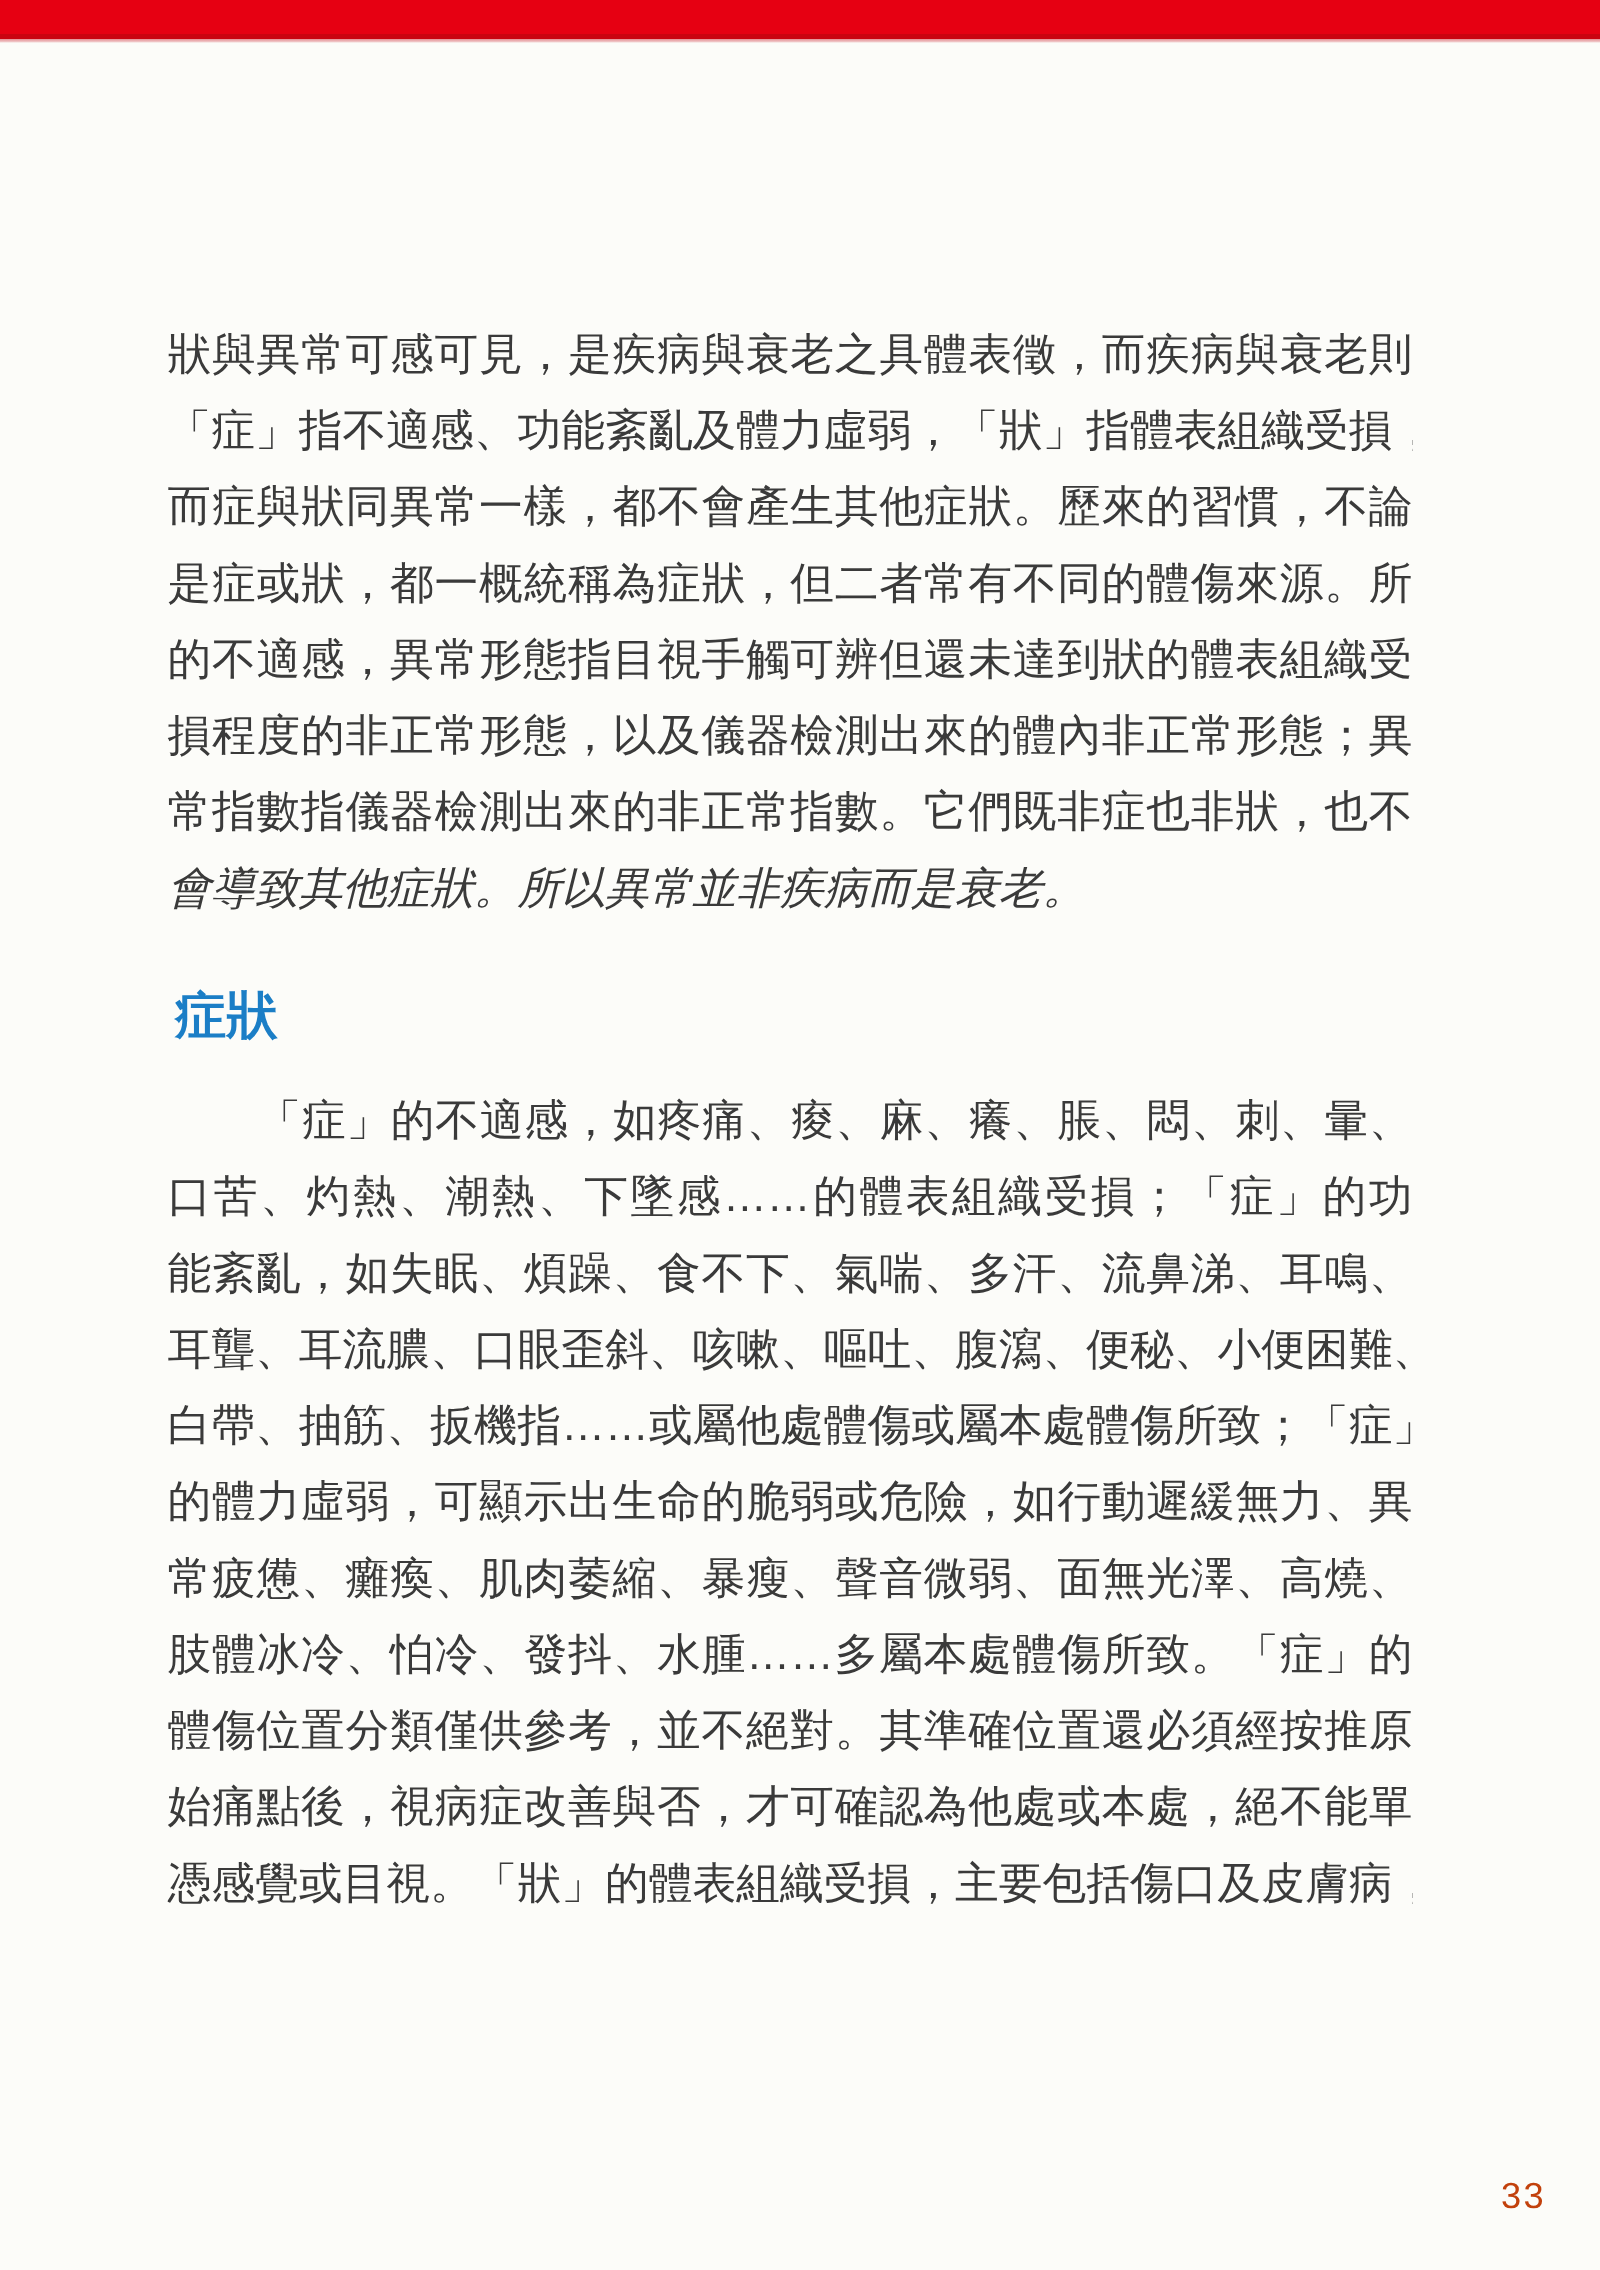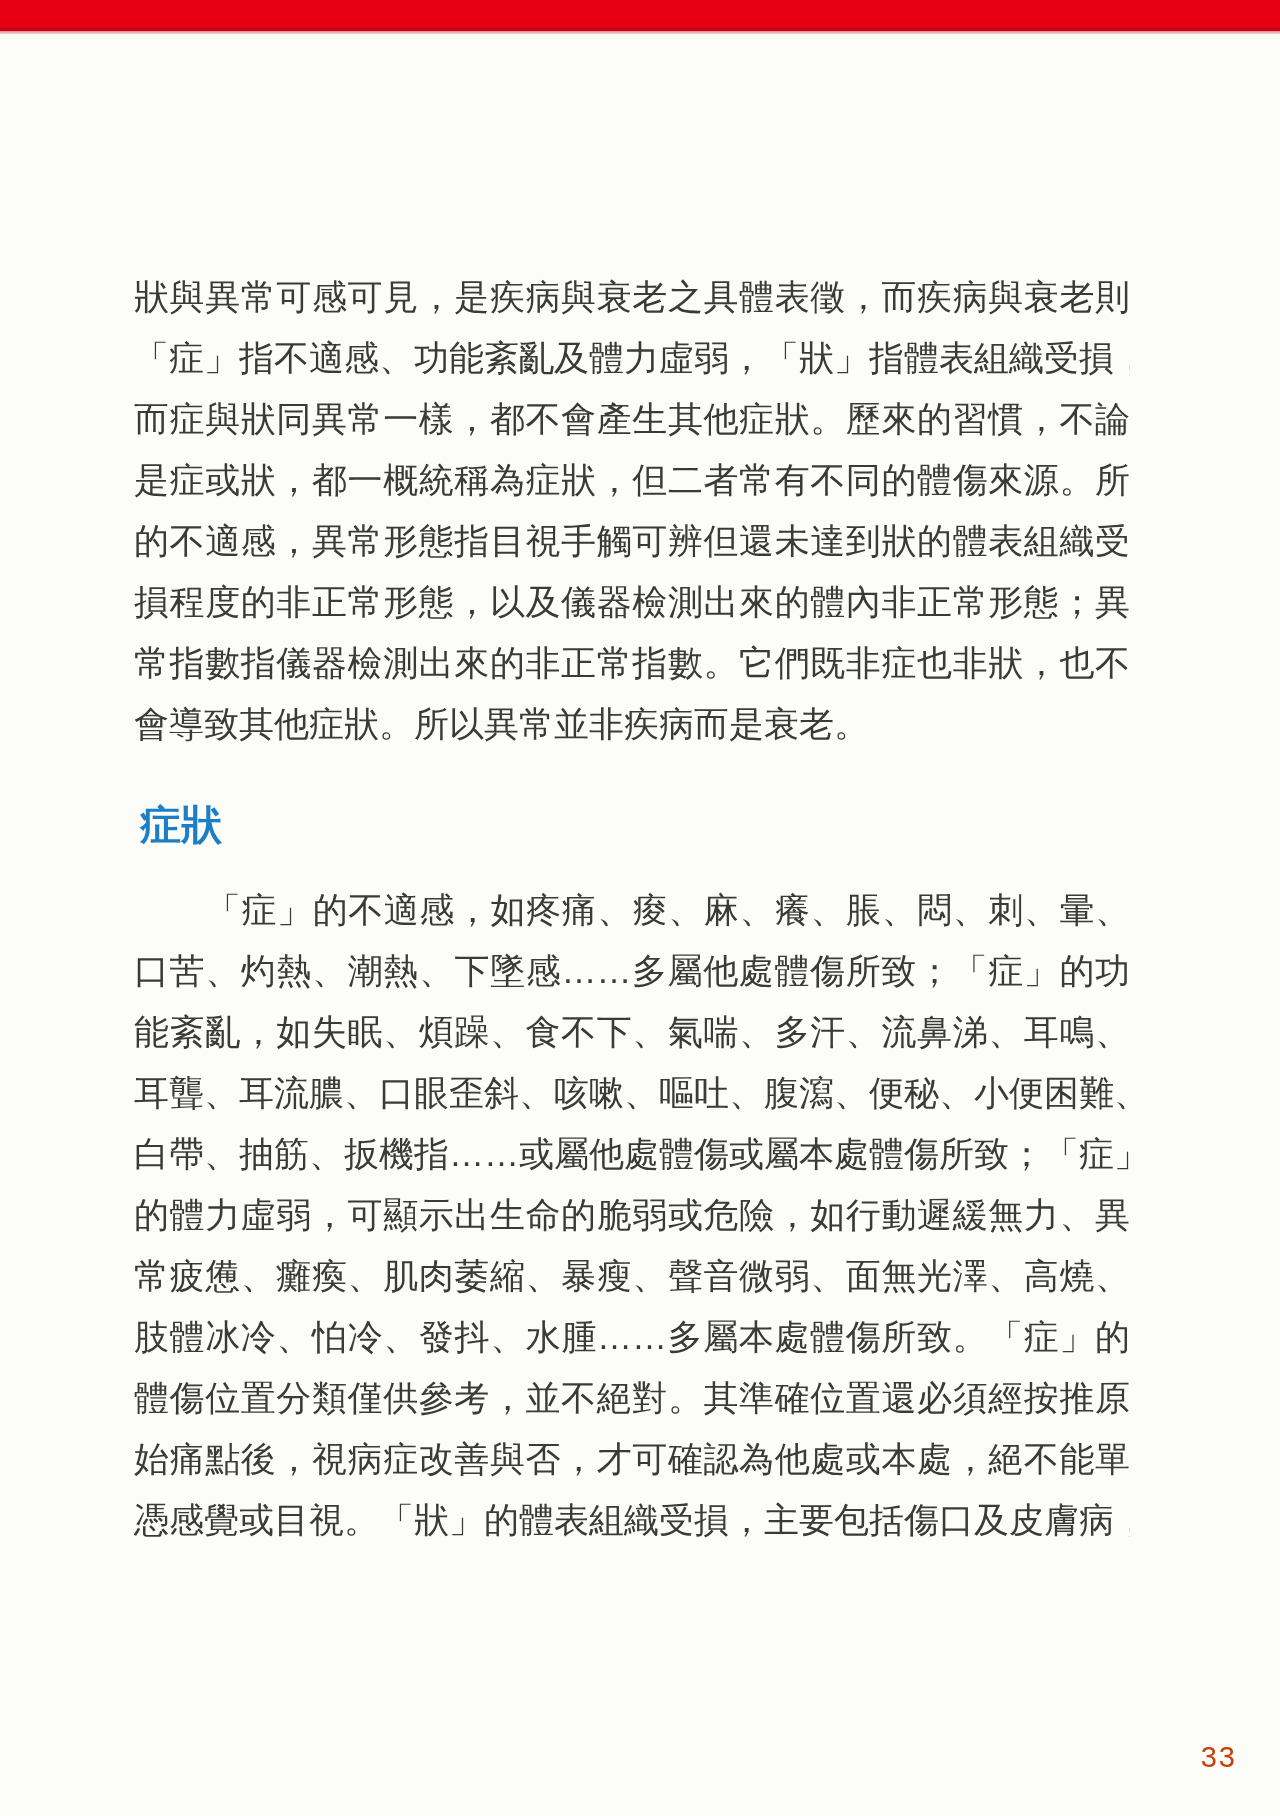--- a/index.html
+++ b/index.html
@@ -21,35 +21,36 @@
     width: 1280px;
     height: 34px;
     background: linear-gradient(to bottom,
       #e60012 0px, #e60012 27px,
       #ca0310 27px, #ca0310 31px,
       #e4888d 31px, #f3d6d6 34px);
   }
   .text-block {
     position: absolute;
     left: 134px;
-    top: 266px;
+    top: 253px;
     width: 996px;
     color: #3a3a3a;
     font-size: 35px;
     line-height: 61px;
   }
   .line {
     height: 61px;
     overflow: hidden;
     text-align: justify;
     text-align-last: justify;
     white-space: nowrap;
   }
   .line.short {
     text-align-last: left;
+    font-style: italic;
   }
   .line.indent {
     text-indent: 72px;
   }
   .heading {
     margin: 47px 0 30px 6px;
     font-size: 41px;
     line-height: 48px;
     font-weight: bold;
     color: #1b7ec6;
@@ -81,21 +82,21 @@
       <div class="line">的不適感，異常形態指目視手觸可辨但還未達到狀的體表組織受</div>
       <div class="line">損程度的非正常形態，以及儀器檢測出來的體內非正常形態；異</div>
       <div class="line">常指數指儀器檢測出來的非正常指數。它們既非症也非狀，也不</div>
       <div class="line short">會導致其他症狀。所以異常並非疾病而是衰老。</div>
     </section>
 
     <h2 class="heading">症狀</h2>
 
     <section>
       <div class="line indent">「症」的不適感，如疼痛、痠、麻、癢、脹、悶、刺、暈、</div>
-      <div class="line">口苦、灼熱、潮熱、下墜感……多屬他處體傷所致；「症」的功</div>
+      <div class="line">口苦、灼熱、潮熱、下墜感……的體表組織受損；「症」的功</div>
       <div class="line">能紊亂，如失眠、煩躁、食不下、氣喘、多汗、流鼻涕、耳鳴、</div>
       <div class="line">耳聾、耳流膿、口眼歪斜、咳嗽、嘔吐、腹瀉、便秘、小便困難、</div>
       <div class="line">白帶、抽筋、扳機指……或屬他處體傷或屬本處體傷所致；「症」</div>
       <div class="line">的體力虛弱，可顯示出生命的脆弱或危險，如行動遲緩無力、異</div>
       <div class="line">常疲憊、癱瘓、肌肉萎縮、暴瘦、聲音微弱、面無光澤、高燒、</div>
       <div class="line">肢體冰冷、怕冷、發抖、水腫……多屬本處體傷所致。「症」的</div>
       <div class="line">體傷位置分類僅供參考，並不絕對。其準確位置還必須經按推原</div>
       <div class="line">始痛點後，視病症改善與否，才可確認為他處或本處，絕不能單</div>
       <div class="line">憑感覺或目視。「狀」的體表組織受損，主要包括傷口及皮膚病，</div>
     </section>

